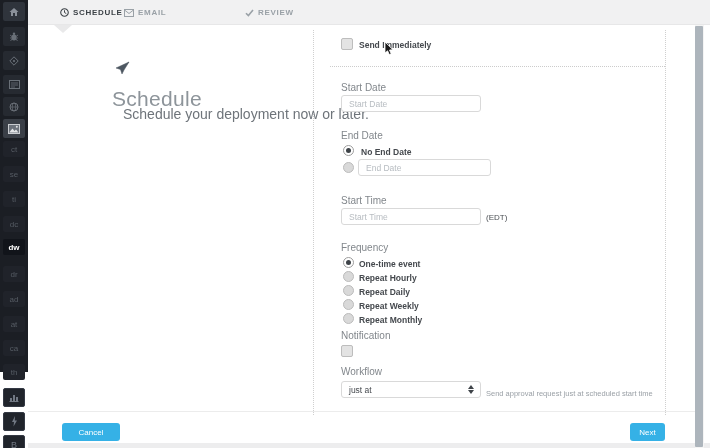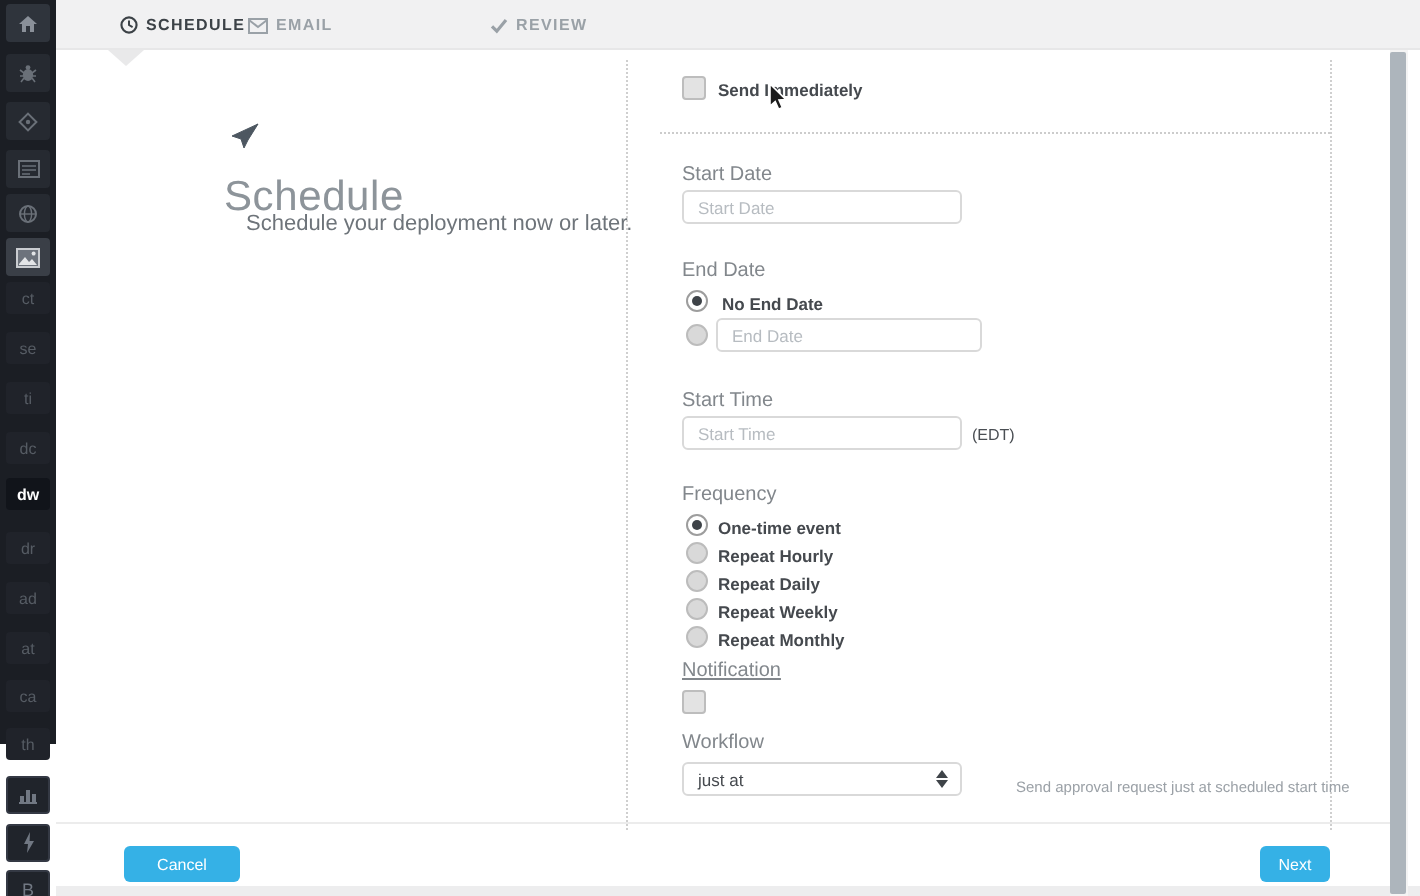--- a/index.html
+++ b/index.html
@@ -26,21 +26,21 @@
   .tab-caret { position:absolute; left:54px; top:25px; width:0; height:0; z-index:21;
                border-left:9px solid transparent; border-right:9px solid transparent; border-top:8px solid #e9e9ea; }
   .cutbtn { position:absolute; top:0; height:4px; border-radius:0 0 2px 2px; }
 
   
   .content { position:absolute; left:28px; top:25px; width:667px; height:423px; background:#ffffff; }
   .vdiv { position:absolute; top:5px; height:385px; border-left:1px dotted #cfcfcf; }
 
   .intro-icon { position:absolute; left:87px; top:36px; color:#4d5761; }
   .page-title { position:absolute; left:84px; top:62px; font-size:21px; font-weight:300; color:#8d949a; letter-spacing:.3px; }
-  .page-desc { position:absolute; left:95px; top:81px; font-size:11px; color:#6e747a; }
+  .page-desc { position:absolute; left:95px; top:81px; font-size:14px; color:#6e747a; }
 
   
   .sec-label { position:absolute; font-size:10px; color:#82878c; }
   .ctl-label { position:absolute; font-size:8.5px; font-weight:bold; color:#45494e; }
   .checkbox { position:absolute; width:12px; height:12px; background:#e3e3e3; border:1px solid #bdbdbd; border-radius:2px; }
   .radio { position:absolute; width:11px; height:11px; border-radius:50%; background:#d9d9d9; border:1px solid #bcbcbc; }
   .radio.sel { background:#ffffff; border:1px solid #9d9d9d; }
   .radio.sel::after { content:""; position:absolute; left:2px; top:2px; width:5px; height:5px; border-radius:50%; background:#3e4348; }
   .tbox { position:absolute; height:17px; border:1px solid #d9d9d9; border-radius:3px; background:#fff;
           font-family:"Liberation Sans",sans-serif; font-size:8.5px; color:#45494e; padding:0 7px; outline:none; }
@@ -218,32 +218,32 @@
   <div class="ctl-label" style="left:331px; top:234px;">One-time event</div>
   <div class="radio" style="left:315px; top:246px;"></div>
   <div class="ctl-label" style="left:331px; top:248px;">Repeat Hourly</div>
   <div class="radio" style="left:315px; top:260px;"></div>
   <div class="ctl-label" style="left:331px; top:262px;">Repeat Daily</div>
   <div class="radio" style="left:315px; top:274px;"></div>
   <div class="ctl-label" style="left:331px; top:276px;">Repeat Weekly</div>
   <div class="radio" style="left:315px; top:288px;"></div>
   <div class="ctl-label" style="left:331px; top:290px;">Repeat Monthly</div>
 
-  <div class="sec-label" style="left:313px; top:305px;text-decoration:underline;">Notification</div>
+  <div class="sec-label" style="left:313px; top:305px;">Notification</div>
   <div class="checkbox" style="left:313px; top:320px;"></div>
 
   <div class="sec-label" style="left:313px; top:341px;">Workflow</div>
   <div class="selbox" style="left:313px; top:356px; width:140px;">
     <span>just at</span>
     <span class="sel-arrows">
         <i class="up"></i>
         <i class="dn"></i>
       </span>
   </div>
-  <div class="helper" style="left:458px; top:364px; width:170px;margin-left:22px;">Send approval request just at scheduled start time</div>
+  <div class="helper" style="left:458px; top:364px; width:170px;">Send approval request just at scheduled start time</div>
 </div>
 
 <div class="footer-line"></div>
 <button class="btn" style="left:62px; width:58px;">Cancel</button>
 <button class="btn" style="left:630px; width:35px;">Next</button>
 <div class="bottom-strip"></div>
 
 <div class="sbar">
   <div class="thumb"></div>
 </div>

